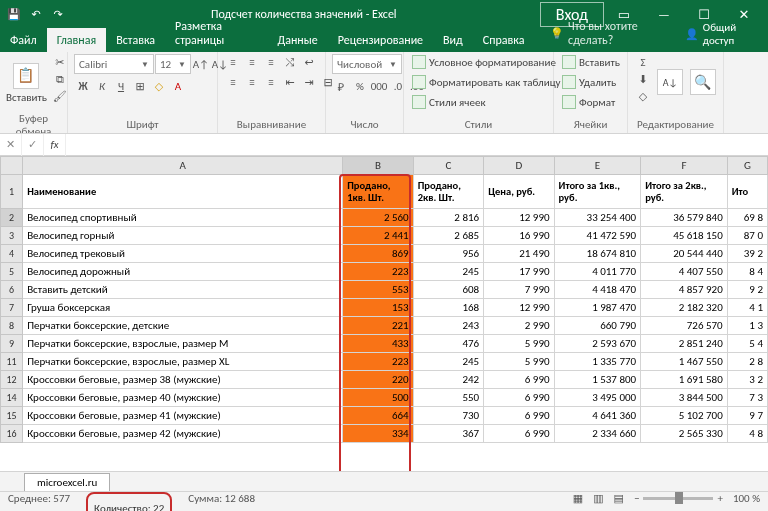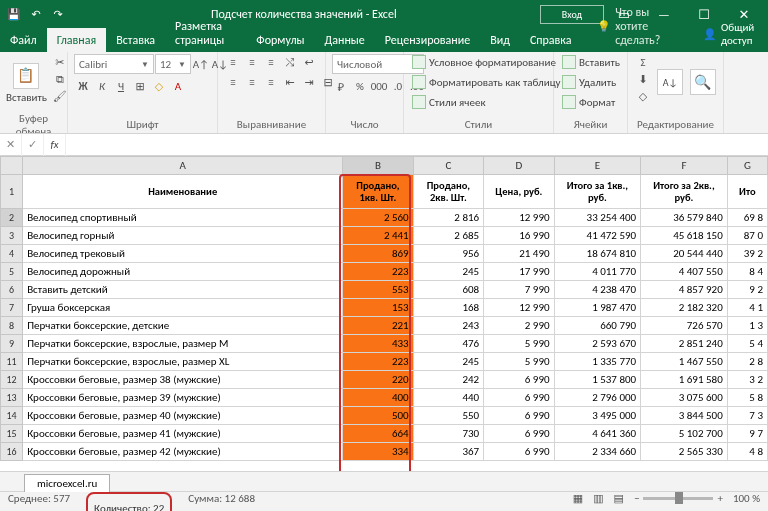--- a/index.html
+++ b/index.html
@@ -1,21 +1,21 @@
 <!DOCTYPE html>
 <html><head>
 <meta charset="utf-8">
 <style>
 *{box-sizing:border-box;margin:0;padding:0;font-family:'Segoe UI',Calibri,sans-serif;font-size:11px;user-select:none}
 body{background:#fff;width:768px;height:511px;overflow:hidden;display:flex;flex-direction:column}
 .titlebar{background:#0c6e3e;height:28px;display:flex;align-items:center;color:#fff;padding:0 4px}
 .titlebar .qa{display:flex;gap:2px;align-items:center}
 .titlebar .qa span{width:20px;height:20px;display:flex;align-items:center;justify-content:center;font-size:11px}
 .titlebar .title{flex:1;text-align:center;font-size:12px}
-.titlebar .login{border:1px solid rgba(255,255,255,.6);padding:2px 21px;font-size:10px}
+.titlebar .login{border:1px solid rgba(255,255,255,.6);padding:2px 15px;font-size:16px}
 .titlebar .wbtn{width:40px;height:28px;display:flex;align-items:center;justify-content:center;font-size:13px}
 .tabs{background:#0c6e3e;height:24px;display:flex;align-items:flex-end;color:#fff}
 .tabs .tab{padding:5px 10px;font-size:12px;cursor:pointer}
 .tabs .tab.active{background:#f3f3f3;color:#0c6e3e}
 .tabs .tellme{margin-left:6px;opacity:.85;display:flex;align-items:center;gap:4px}
 .tabs .share{margin-left:auto;padding:5px 12px;display:flex;align-items:center;gap:4px}
 .ribbon{background:#f3f3f3;height:82px;border-bottom:1px solid #d4d4d4;display:flex;overflow:hidden}
 .group{border-right:1px solid #e1e1e1;padding:2px 6px 0;display:flex;flex-direction:column;justify-content:space-between;font-size:10px;color:#666}
 .group .top{flex:1;display:flex;align-items:flex-start;gap:4px}
 .group .lbl{text-align:center;padding-bottom:2px}
@@ -33,24 +33,24 @@
 .finput{flex:1;padding:0 6px;font-size:11px}
 .sheet{flex:1;overflow:hidden;position:relative;background:#fff}
 table{border-collapse:collapse;table-layout:fixed;width:100%}
 .colhead th{background:#e6e6e6;border:1px solid #c6c6c6;font-weight:400;color:#333;height:18px;font-size:11px}
 .colhead th.sel{background:#d2d2d2}
 .corner{background:#e6e6e6;border:1px solid #c6c6c6;width:22px}
 tbody th{background:#e6e6e6;border:1px solid #c6c6c6;width:22px;font-weight:400;color:#333;text-align:center;font-size:10px}
 tbody th.sel{background:#d2d2d2}
 td{border:1px solid #d4d4d4;height:18px;padding:0 4px;font-size:11px;color:#000;white-space:nowrap;overflow:hidden}
 td.r{text-align:right}
-.hdr td{font-weight:700;text-align:center;vertical-align:middle;line-height:1.1;height:34px;white-space:normal;font-size:10.5px}
+.hdr td{font-weight:700;text-align:left;vertical-align:middle;line-height:1.1;height:34px;white-space:normal;font-size:10.5px}
 .selcol{background:#f97316}
 .selbox{position:absolute;border:2px solid #c72c2c;border-radius:4px;pointer-events:none}
-.sheettabs{height:20px;border-top:1px solid #d4d4d4;background:#f3f3f3;display:flex;align-items:center;padding-left:24px}
+.sheettabs{height:20px;border-top:1px solid #d4d4d4;background:#f3f3f3;display:flex;align-items:flex-start;padding-left:24px}
 .stab{background:#fff;border:1px solid #aeaeae;border-bottom:none;padding:2px 12px;font-size:11px;position:relative;top:1px}
 .status{height:20px;background:#f3f3f3;border-top:1px solid #d4d4d4;display:flex;align-items:flex-start;padding:0 8px;gap:16px;font-size:11px;color:#555}
 .status .right{margin-left:auto;display:flex;align-items:center;gap:10px}
 .pill{border:2px solid #c72c2c;border-radius:8px;padding:8px 6px;color:#333}
 .zoom{display:flex;align-items:center;gap:4px}
 .slider{width:70px;height:3px;background:#b8b8b8;position:relative}
 .slider .th{position:absolute;width:8px;height:12px;background:#888;left:32px;top:-5px}
 .ribitem{display:flex;align-items:flex-end;gap:3px;color:#444;font-size:11px;padding:1px 2px;white-space:nowrap}
 .ribitem .ico2{width:14px;height:14px;border:1px solid #98c79b;background:#e8f4e9}
 </style>
@@ -69,21 +69,20 @@
   <div class="wbtn">—</div>
   <div class="wbtn">☐</div>
   <div class="wbtn">✕</div>
 </div>
 
 <div class="tabs" id="tabs">
     <div class="tab">Файл</div>
     <div class="tab active">Главная</div>
     <div class="tab">Вставка</div>
     <div class="tab">Разметка страницы</div>
-    <div class="tab">Формулы</div>
     <div class="tab">Данные</div>
     <div class="tab">Рецензирование</div>
     <div class="tab">Вид</div>
     <div class="tab">Справка</div>
     <div class="tab tellme"><span>💡</span>Что вы хотите сделать?</div>
     <div class="share"><span>👤</span>Общий доступ</div>
   </div>
 
 <div class="ribbon">
   <div class="group" style="width:68px">
@@ -146,21 +145,21 @@
           <div class="small">≡</div>
           <div class="small">⇤</div>
           <div class="small">⇥</div>
           <div class="small">⊟</div>
         </div>
     </div>
     <div class="lbl">Выравнивание</div>
   </div>
   <div class="group" style="width:78px">
     <div class="top stack">
-      <div class="combo" style="width:92px">
+      <div class="combo" style="width:70px">
           <span>Числовой</span>
           <span class="dd">▼</span>
         </div>
       <div class="row">
           <div class="small">₽</div>
           <div class="small">%</div>
           <div class="small">000</div>
           <div class="small">.0</div>
           <div class="small">.00</div>
         </div>
@@ -299,21 +298,21 @@
           <td class="r">4 011 770</td>
           <td class="r">4 407 550</td>
           <td class="r">8 4</td>
         </tr>
         <tr>
           <th>6</th>
           <td class="">Вставить детский</td>
           <td class="r selcol">553</td>
           <td class="r">608</td>
           <td class="r">7 990</td>
-          <td class="r">4 238 470</td>
+          <td class="r">4 418 470</td>
           <td class="r">4 857 920</td>
           <td class="r">9 2</td>
         </tr>
         <tr>
           <th>7</th>
           <td class="">Груша боксерская</td>
           <td class="r selcol">153</td>
           <td class="r">168</td>
           <td class="r">12 990</td>
           <td class="r">1 987 470</td>
@@ -352,30 +351,20 @@
         </tr>
         <tr>
           <th>12</th>
           <td class="">Кроссовки беговые, размер 38 (мужские)</td>
           <td class="r selcol">220</td>
           <td class="r">242</td>
           <td class="r">6 990</td>
           <td class="r">1 537 800</td>
           <td class="r">1 691 580</td>
           <td class="r">3 2</td>
-        </tr>
-        <tr>
-          <th>13</th>
-          <td class="">Кроссовки беговые, размер 39 (мужские)</td>
-          <td class="r selcol">400</td>
-          <td class="r">440</td>
-          <td class="r">6 990</td>
-          <td class="r">2 796 000</td>
-          <td class="r">3 075 600</td>
-          <td class="r">5 8</td>
         </tr>
         <tr>
           <th>14</th>
           <td class="">Кроссовки беговые, размер 40 (мужские)</td>
           <td class="r selcol">500</td>
           <td class="r">550</td>
           <td class="r">6 990</td>
           <td class="r">3 495 000</td>
           <td class="r">3 844 500</td>
           <td class="r">7 3</td>

